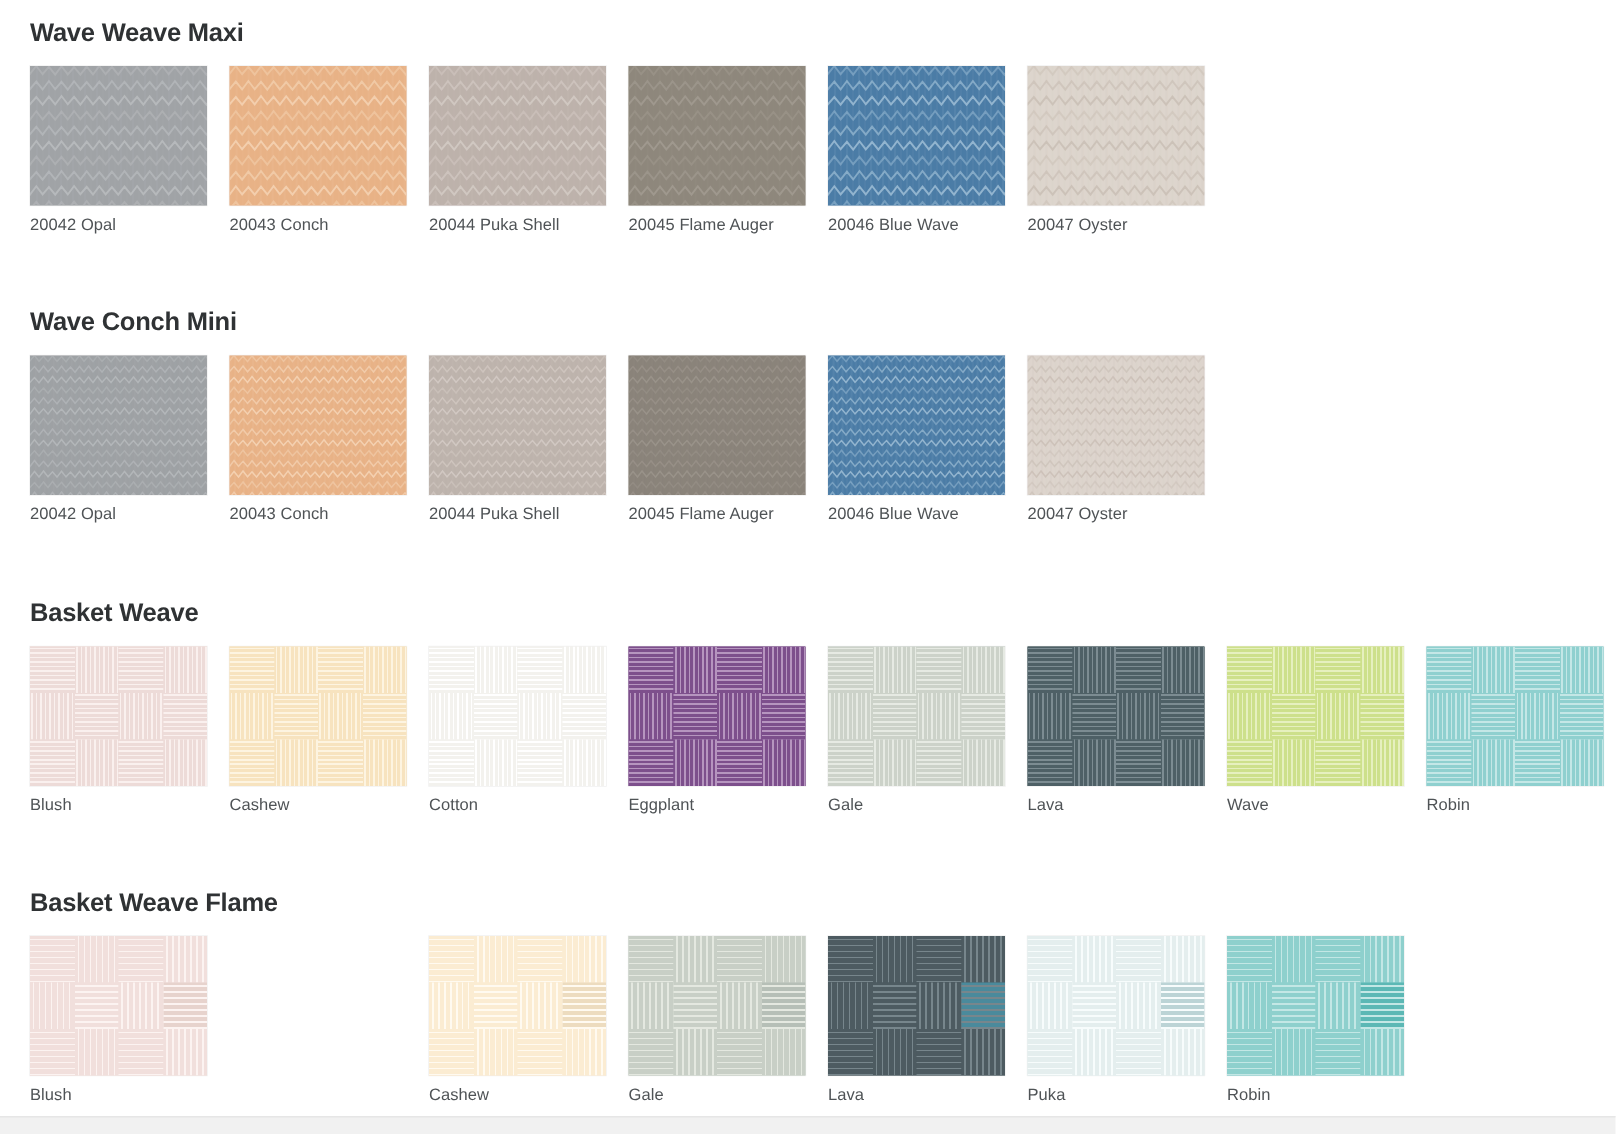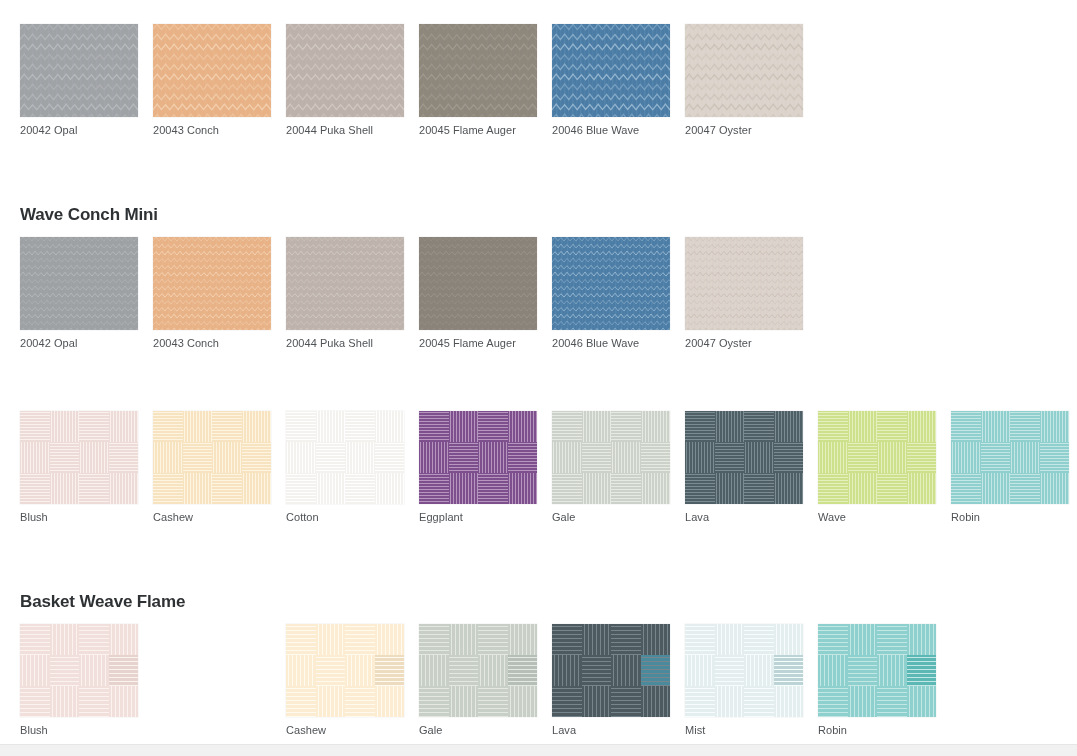--- a/index.html
+++ b/index.html
@@ -118,20 +118,21 @@
     background: #f1f1f1;
     border-top: 1px solid #e6e6e6;
   }
 </style>
 </head>
 <body>
 
 <div class="page">
   <div id="sections-root">
       <div class="section" style="top: 12px;">
+        <h2 class="section-title">Wave Weave Maxi</h2>
         <div class="swatch-row">
           <div class="swatch-cell" style="left: 20px;">
             <div class="swatch" style="background: rgb(160, 163, 166);">
               <div class="wave-pat">
                 <svg viewBox="0 0 118 93" preserveAspectRatio="none" xmlns="http://www.w3.org/2000/svg">
     <rect x="0" y="0" width="118" height="93" fill="#a0a3a6"></rect>
     <rect x="0" y="0" width="1.4" height="93" fill="#bcbfc2" fill-opacity="0.05"></rect>
                   <rect x="4" y="0" width="1.4" height="93" fill="#bcbfc2" fill-opacity="0.1"></rect>
                   <rect x="8" y="0" width="1.4" height="93" fill="#bcbfc2" fill-opacity="0.05"></rect>
                   <rect x="12" y="0" width="1.4" height="93" fill="#bcbfc2" fill-opacity="0.1"></rect>
@@ -871,20 +872,21 @@
                     <path d="M -6.00 108.85 L -3.00 105.36 L 0.00 108.99 L 3.00 105.00 L 6.00 108.85 L 9.00 105.54 L 12.00 109.07 L 15.00 105.18 L 18.00 108.92 L 21.00 105.72 L 24.00 109.14 L 27.00 105.36 L 30.00 108.99 L 33.00 105.00 L 36.00 108.85 L 39.00 105.54 L 42.00 109.07 L 45.00 105.18 L 48.00 108.92 L 51.00 105.72 L 54.00 109.14 L 57.00 105.36 L 60.00 108.99 L 63.00 105.00 L 66.00 108.85 L 69.00 105.54 L 72.00 109.07 L 75.00 105.18 L 78.00 108.92 L 81.00 105.72 L 84.00 109.14 L 87.00 105.36 L 90.00 108.99 L 93.00 105.00 L 96.00 108.85 L 99.00 105.54 L 102.00 109.07 L 105.00 105.18 L 108.00 108.92 L 111.00 105.72 L 114.00 109.14 L 117.00 105.36 L 120.00 108.99 L 123.00 105.00 L 126.00 108.85 L 129.00 105.54 L 132.00 109.07 " fill="none" stroke="#c8bdb4" stroke-width="1" stroke-opacity="0.45" stroke-linecap="round"></path>
                   </g>
   </svg>
               </div>
             </div>
             <div class="swatch-label">20047 Oyster</div>
           </div>
         </div>
       </div>
       <div class="section" style="top: 399px;">
+        <h2 class="section-title">Basket Weave</h2>
         <div class="swatch-row">
           <div class="swatch-cell" style="left: 20px;">
             <div class="swatch" style="background: rgb(237, 219, 216);">
               <div class="basket-pat" style="background: rgb(237, 219, 216); grid-template-columns: repeat(4, 1fr); grid-template-rows: repeat(3, 1fr);">
                 <div class="bw-cell h" style="--line: #faf0ee; --gap: 3px; background: rgb(237, 219, 216);"></div>
                 <div class="bw-cell v" style="--line: #faf0ee; --gap: 3px; background: rgb(237, 219, 216);"></div>
                 <div class="bw-cell h" style="--line: #faf0ee; --gap: 3px; background: rgb(237, 219, 216);"></div>
                 <div class="bw-cell v" style="--line: #faf0ee; --gap: 3px; background: rgb(237, 219, 216);"></div>
                 <div class="bw-cell v" style="--line: #faf0ee; --gap: 3px; background: rgb(237, 219, 216);"></div>
                 <div class="bw-cell h" style="--line: #faf0ee; --gap: 3px; background: rgb(237, 219, 216);"></div>
@@ -1122,21 +1124,21 @@
                 <div class="bw-cell v" style="--line: #f7fcfc; --gap: 4px; background: rgb(228, 238, 238);"></div>
                 <div class="bw-cell h" style="--line: #f7fcfc; --gap: 4px; background: rgb(228, 238, 238);"></div>
                 <div class="bw-cell v" style="--line: #f7fcfc; --gap: 4px; background: rgb(228, 238, 238);"></div>
                 <div class="bw-cell h accent" style="--line: #f7fcfc; --gap: 4px; background: rgb(228, 238, 238); --accent: #bcd4d6;"></div>
                 <div class="bw-cell h" style="--line: #f7fcfc; --gap: 4px; background: rgb(228, 238, 238);"></div>
                 <div class="bw-cell v" style="--line: #f7fcfc; --gap: 4px; background: rgb(228, 238, 238);"></div>
                 <div class="bw-cell h" style="--line: #f7fcfc; --gap: 4px; background: rgb(228, 238, 238);"></div>
                 <div class="bw-cell v" style="--line: #f7fcfc; --gap: 4px; background: rgb(228, 238, 238);"></div>
               </div>
             </div>
-            <div class="swatch-label">Mist</div>
+            <div class="swatch-label">Puka</div>
           </div>
           <div class="swatch-cell" style="left: 818px;">
             <div class="swatch" style="background: rgb(142, 208, 205);">
               <div class="basket-pat" style="background: rgb(142, 208, 205); grid-template-columns: repeat(4, 1fr); grid-template-rows: repeat(3, 1fr);">
                 <div class="bw-cell h" style="--line: #c3e7e5; --gap: 4px; background: rgb(142, 208, 205);"></div>
                 <div class="bw-cell v" style="--line: #c3e7e5; --gap: 4px; background: rgb(142, 208, 205);"></div>
                 <div class="bw-cell h" style="--line: #c3e7e5; --gap: 4px; background: rgb(142, 208, 205);"></div>
                 <div class="bw-cell v" style="--line: #c3e7e5; --gap: 4px; background: rgb(142, 208, 205);"></div>
                 <div class="bw-cell v" style="--line: #c3e7e5; --gap: 4px; background: rgb(142, 208, 205);"></div>
                 <div class="bw-cell h" style="--line: #c3e7e5; --gap: 4px; background: rgb(142, 208, 205);"></div>

